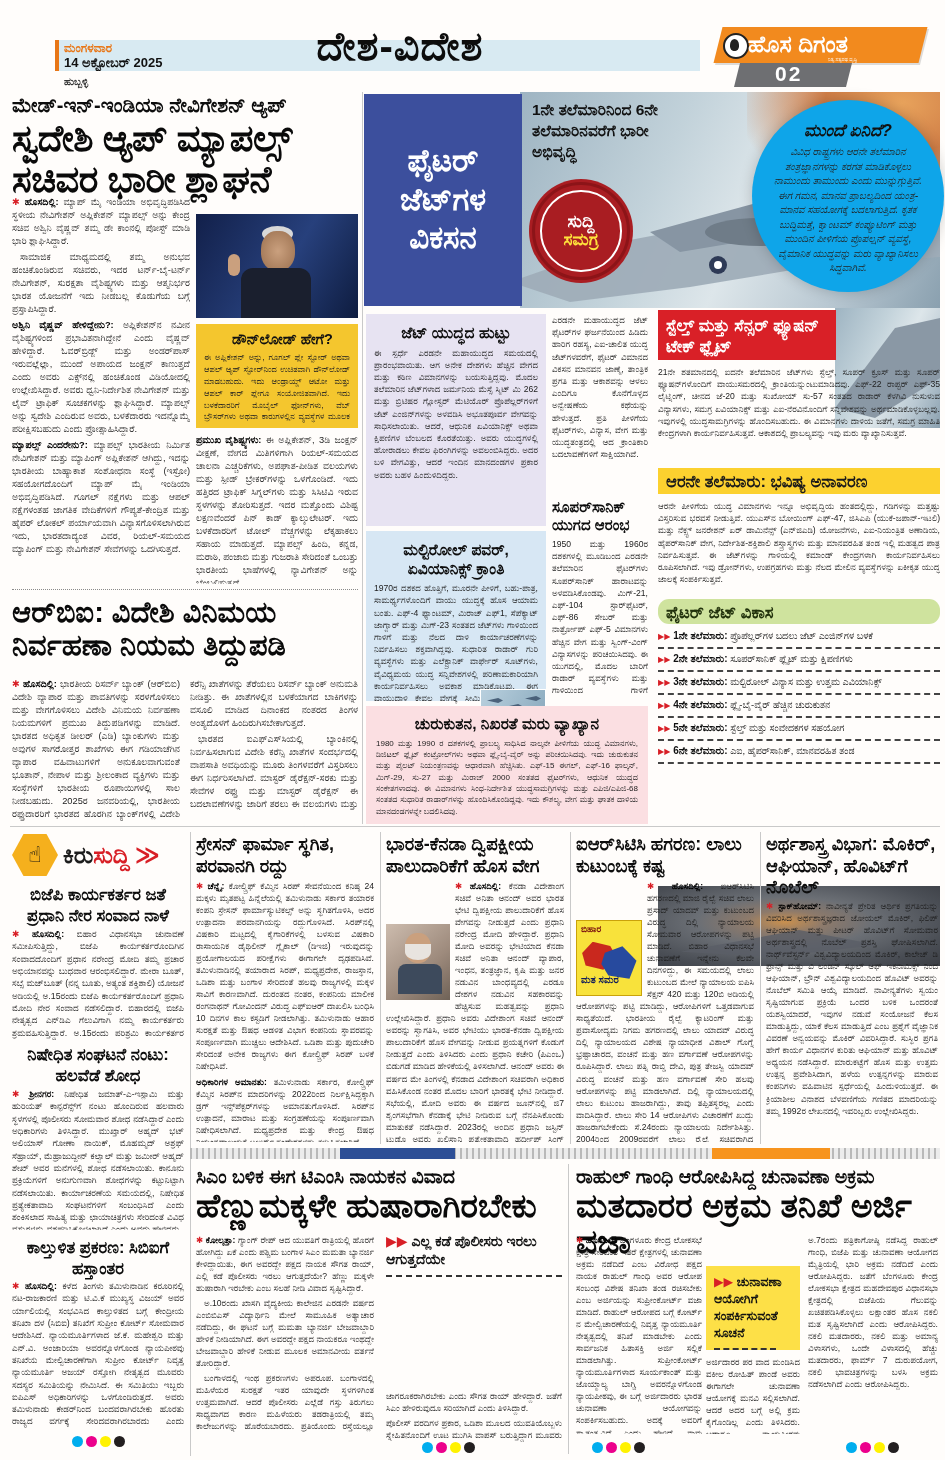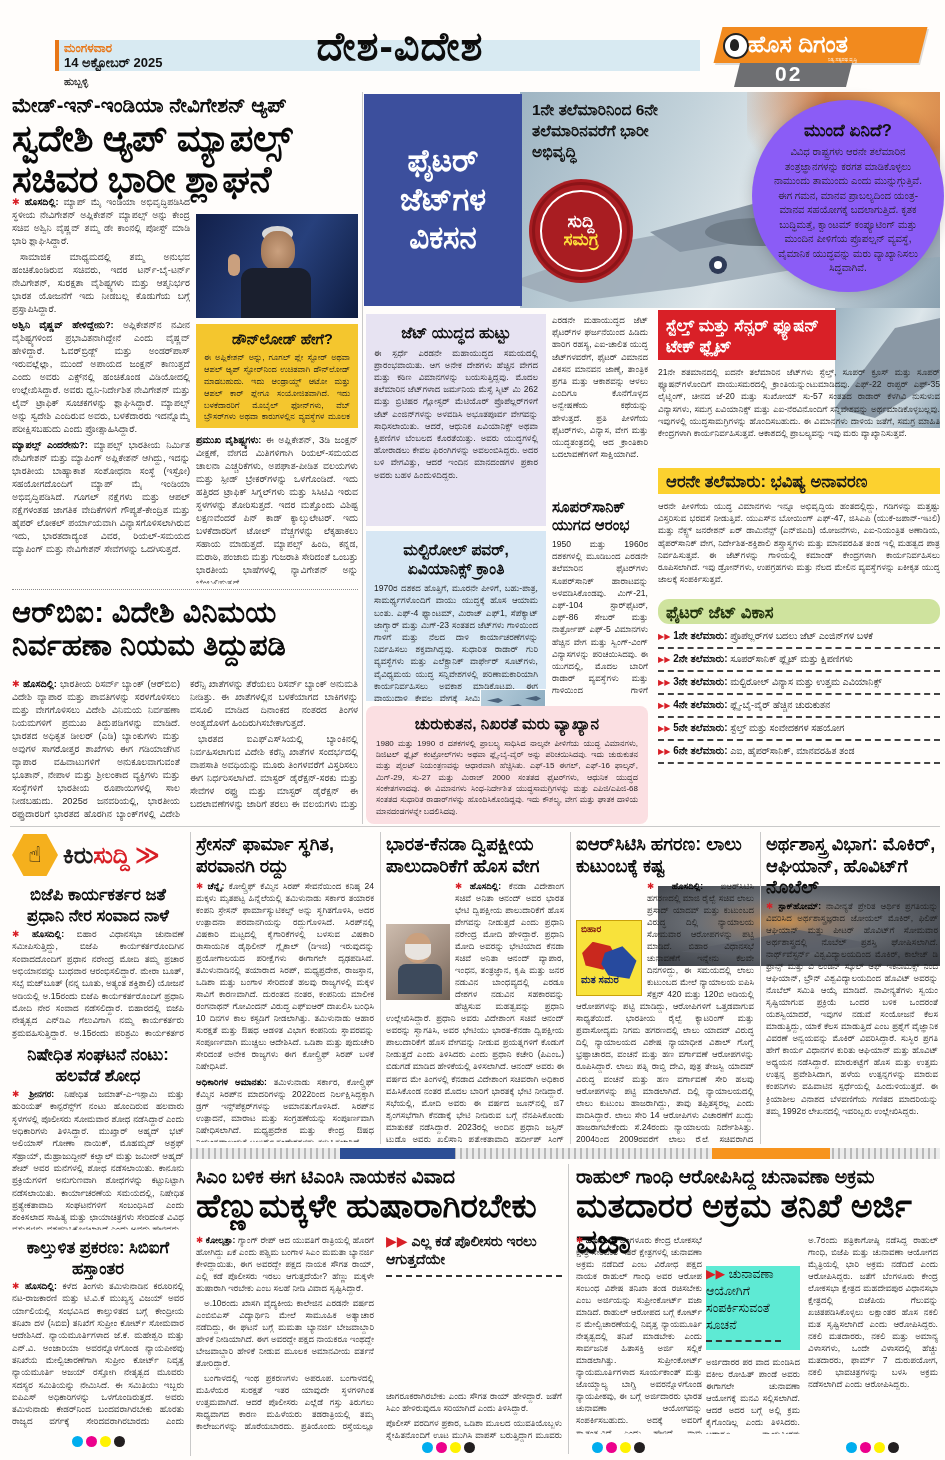--- a/index.html
+++ b/index.html
@@ -38,27 +38,27 @@
   .feat-txt{font-size:8.6px;line-height:1.42;text-align:justify;color:#222;overflow:hidden;}
   
   .jet-photo{background:linear-gradient(115deg,#9eb4c2 0%,#c2d2da 34%,#dde6ea 55%,#b9c8d2 78%,#8aa0af 100%);overflow:hidden;}
   .jet-sunset{position:absolute;right:0;top:0;width:46%;height:52%;background:radial-gradient(ellipse at 80% 10%,#e8a35c 0%,#cf7d46 35%,#9e9aa600 75%);}
   .jet-blue{background:#3c4f9d;color:#fff;font-weight:bold;font-size:31px;line-height:1.25;text-align:center;display:flex;align-items:center;justify-content:center;padding:6px;box-sizing:border-box;}
   .jet-sub{font-size:15.5px;font-weight:bold;color:#111;line-height:1.35;}
   .badge{border-radius:50%;background:#a91d22;border:3px solid #8c1418;box-shadow:0 0 0 3px #a91d22;display:flex;flex-direction:column;align-items:center;justify-content:center;text-align:center;}
   .badge .in{width:84%;height:84%;border:2px solid #fff;border-radius:50%;display:flex;flex-direction:column;align-items:center;justify-content:center;}
   .badge .l1{color:#fff;font-weight:bold;font-size:17px;line-height:1.05;}
   .badge .l2{color:#ffe23c;font-weight:bold;font-size:17px;line-height:1.05;}
-  .next-circle{border-radius:50%;background:#8b5cf6;box-shadow:0 0 14px #00000033;text-align:center;box-sizing:border-box;}
+  .next-circle{border-radius:50%;background:#0ea5e9;box-shadow:0 0 14px #00000033;text-align:center;box-sizing:border-box;font-style:italic;}
   .next-title{font-size:17px;font-weight:bold;line-height:1.25;color:#111;}
   .next-body{font-size:10px;line-height:1.45;color:#222;text-align:center;}
   .box-title{font-size:15.5px;font-weight:bold;text-align:center;line-height:1.2;color:#0d0d0d;margin:4px 0 4px 0;}
   .lav{background:#e7e3f2;}
   .lbl{background:#d7e7f4;}
-  .pnk{background:#fbdfe2;border-radius:8px;}
+  .pnk{background:#fbdfe2;}
   .redbox{background:#d92027;color:#fff;font-weight:bold;font-size:16.5px;line-height:1.25;padding:5px 8px;box-sizing:border-box;}
   .yband{background:#fcd12f;color:#1a1a1a;font-weight:bold;font-size:16.5px;padding:4px 8px;box-sizing:border-box;}
   .gband{background:#cfe39e;color:#22320c;font-weight:bold;font-size:16.5px;padding:4px 8px;box-sizing:border-box;}
   .evo-item{font-size:9.5px;border-bottom:2px dashed #444;padding:4px 0 5px 0;color:#111;}
   .evo-item .mk{color:#d81f26;font-weight:bold;margin-right:3px;font-size:8px;}
   .evo-item b{font-size:10px;}
   
   .ybox{background:#f4c62e;padding:7px 8px;box-sizing:border-box;}
   .ybox h4{margin:0 0 4px 0;font-size:14.5px;font-weight:bold;color:#111;padding-left:28px;}
   .ybox .t{font-size:8.2px;line-height:1.45;text-align:justify;color:#222;}
@@ -88,21 +88,21 @@
   .map-box .top{font-size:9px;font-weight:bold;color:#7a1010;padding:2px 4px 0;}
   .map-box .bot{font-size:10px;font-weight:bold;color:#101c5a;padding:0 4px;}
   .map-red{position:absolute;left:8%;top:28%;width:55%;height:38%;background:#c9281e;clip-path:polygon(0 40%,30% 0,80% 15%,100% 60%,60% 100%,10% 85%);}
   .map-blue{position:absolute;left:38%;top:34%;width:55%;height:44%;background:#274a9e;clip-path:polygon(10% 20%,60% 0,100% 45%,80% 100%,20% 90%,0 55%);}
   
   .jetsil{position:absolute;}
   
   .pquote{font-size:14px;font-weight:bold;color:#111;line-height:1.3;}
   .pquote .mk{color:#d81f26;margin-right:4px;}
   .pq-dash{border-top:2.5px dashed #333;margin-top:7px;}
-  .yquote{background:#5eead4;box-sizing:border-box;font-size:12.5px;font-weight:normal;line-height:1.35;color:#111;}
+  .yquote{background:#fde047;padding:8px;box-sizing:border-box;font-size:12.5px;font-weight:bold;line-height:1.35;color:#111;}
   .yquote .mk{color:#d81f26;}
   .yq-dash{border-top:2px dashed #333;margin-top:6px;width:80%;}
   
   .stripes{background:repeating-linear-gradient(90deg,#b9b9b9 0 2px,#ececec 2px 6px);}
   .seg-blue{background:#2d4f96;}
   .seg-orange{background:#f7941e;}
   
   .cmyk{display:flex;gap:3px;}
   .cmyk i{width:11px;height:11px;border-radius:50%;}
   .c1{background:#00adee}.c2{background:#ec008c}.c3{background:#fff200}.c4{background:#231f20}

